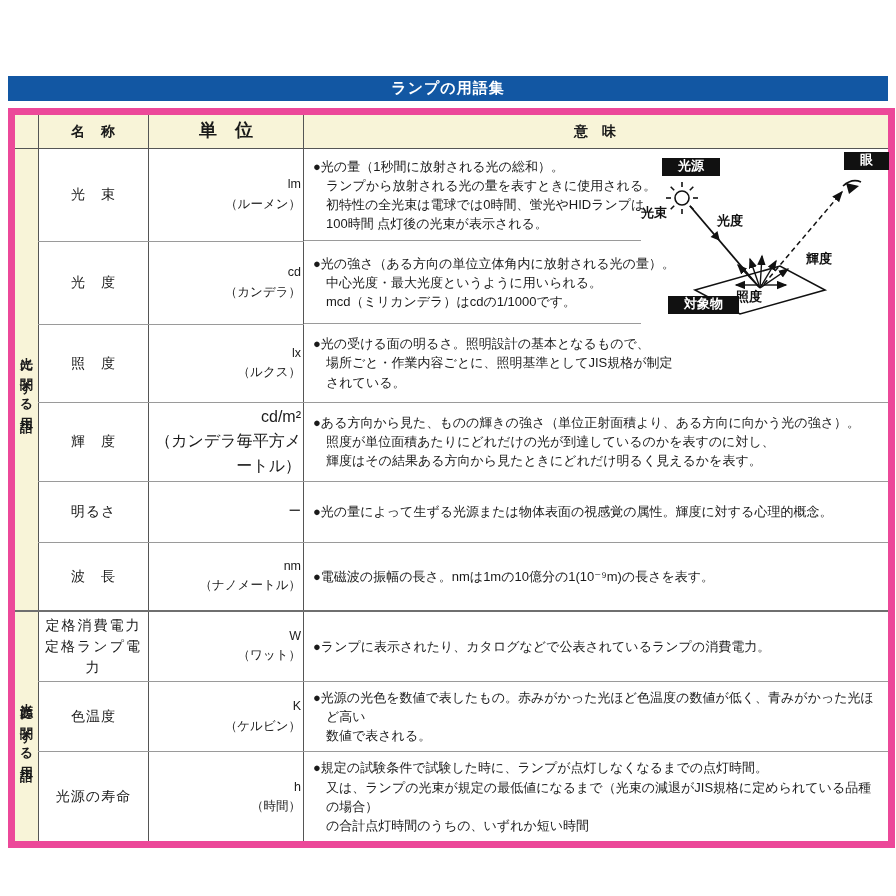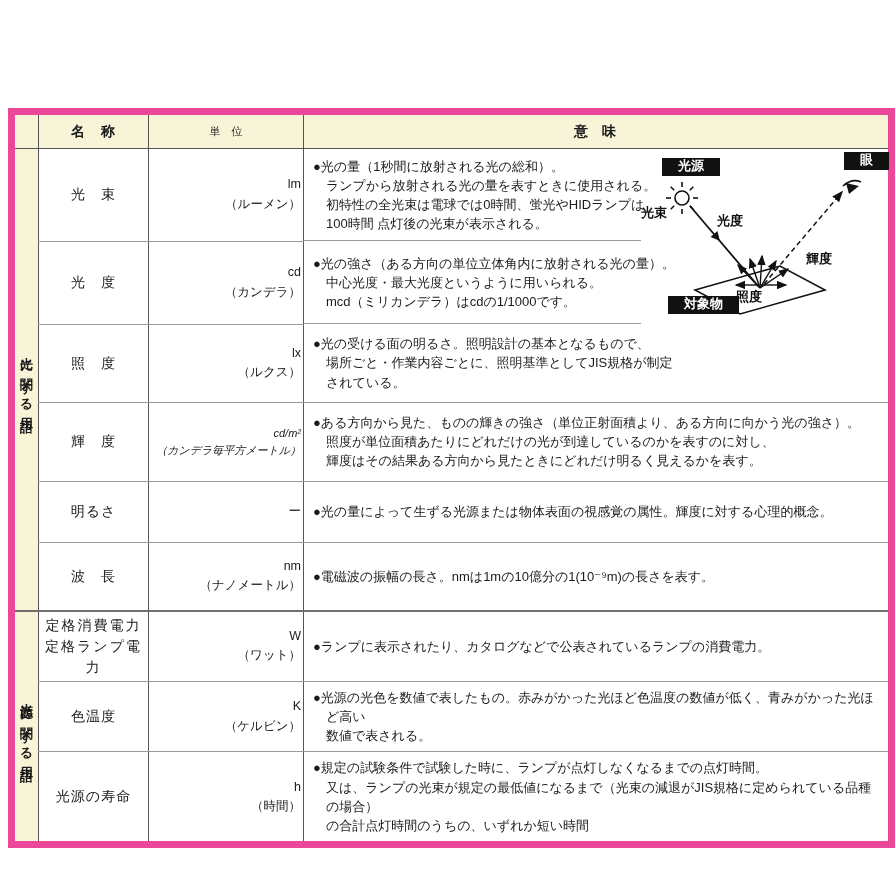--- a/index.html
+++ b/index.html
@@ -30,21 +30,21 @@
 
   
   td.c-group { background:#f8f4d8; text-align:center; }
   .vtext { writing-mode:vertical-rl; text-orientation:upright; margin:0 auto;
     font-size:13px; font-weight:bold; letter-spacing:3px; line-height:1; }
 
   td.c-name { text-align:center; font-size:14px; white-space:pre-line;
     line-height:1.5; letter-spacing:1px; }
   td.c-unit { text-align:right; font-size:12.5px; white-space:pre-line;
     line-height:1.55; padding:0 2px; }
-  td.c-unit.small { font-size:11px;font-style:italic; }
+  td.c-unit.small { font-size:16px; }
 
   td.c-meaning { font-size:13px; line-height:1.48; padding:6px 10px 6px 9px;
     white-space:pre-line; text-indent:-13px; padding-left:22px;
     vertical-align:middle; }
   td.partial { border-bottom:none; position:relative; }
   td.partial::after { content:""; position:absolute; left:0; bottom:0;
     width:337px; height:0; border-top:1px solid #9a9a9a; }
 
   
   tr.r1 td { height:93px; } tr.r2 td { height:83px; } tr.r3 td { height:78px; }
@@ -57,34 +57,35 @@
   .dlabel { position:absolute; background:#111; color:#fff; font-size:13px;
     font-weight:bold; padding:1px 16px 2px; line-height:1.15; white-space:nowrap; }
   .dtext { position:absolute; font-size:13px; font-weight:bold; color:#111;
     white-space:nowrap; }
 </style>
 </head>
 <body>
 
 <div class="page">
 
+  <div class="title-bar">ランプの用語集</div>
 
   <div class="table-wrap">
     <table class="glossary">
       <colgroup>
         <col style="width:27px">
           <col style="width:110px">
           <col style="width:155px">
           <col style="width:588px">
       </colgroup>
       <tbody>
           <tr class="hdr">
         <td class="c-group"></td>
         <td class="c-name">名　称</td>
-        <td class="c-unit" style="font-size:11px;font-weight:normal">単　位</td>
+        <td class="c-unit" style="font-size:18px;font-weight:bold">単　位</td>
         <td class="c-meaning" style="text-align:center;text-indent:0;padding-left:8px">意　味</td>
       </tr>
 
       <tr class="r1">
         <td class="c-group" rowspan="6">
           <div class="vtext">光に関する用語</div>
         </td>
         <td class="c-name">光　束</td>
         <td class="c-unit">lm
 （ルーメン）</td>

